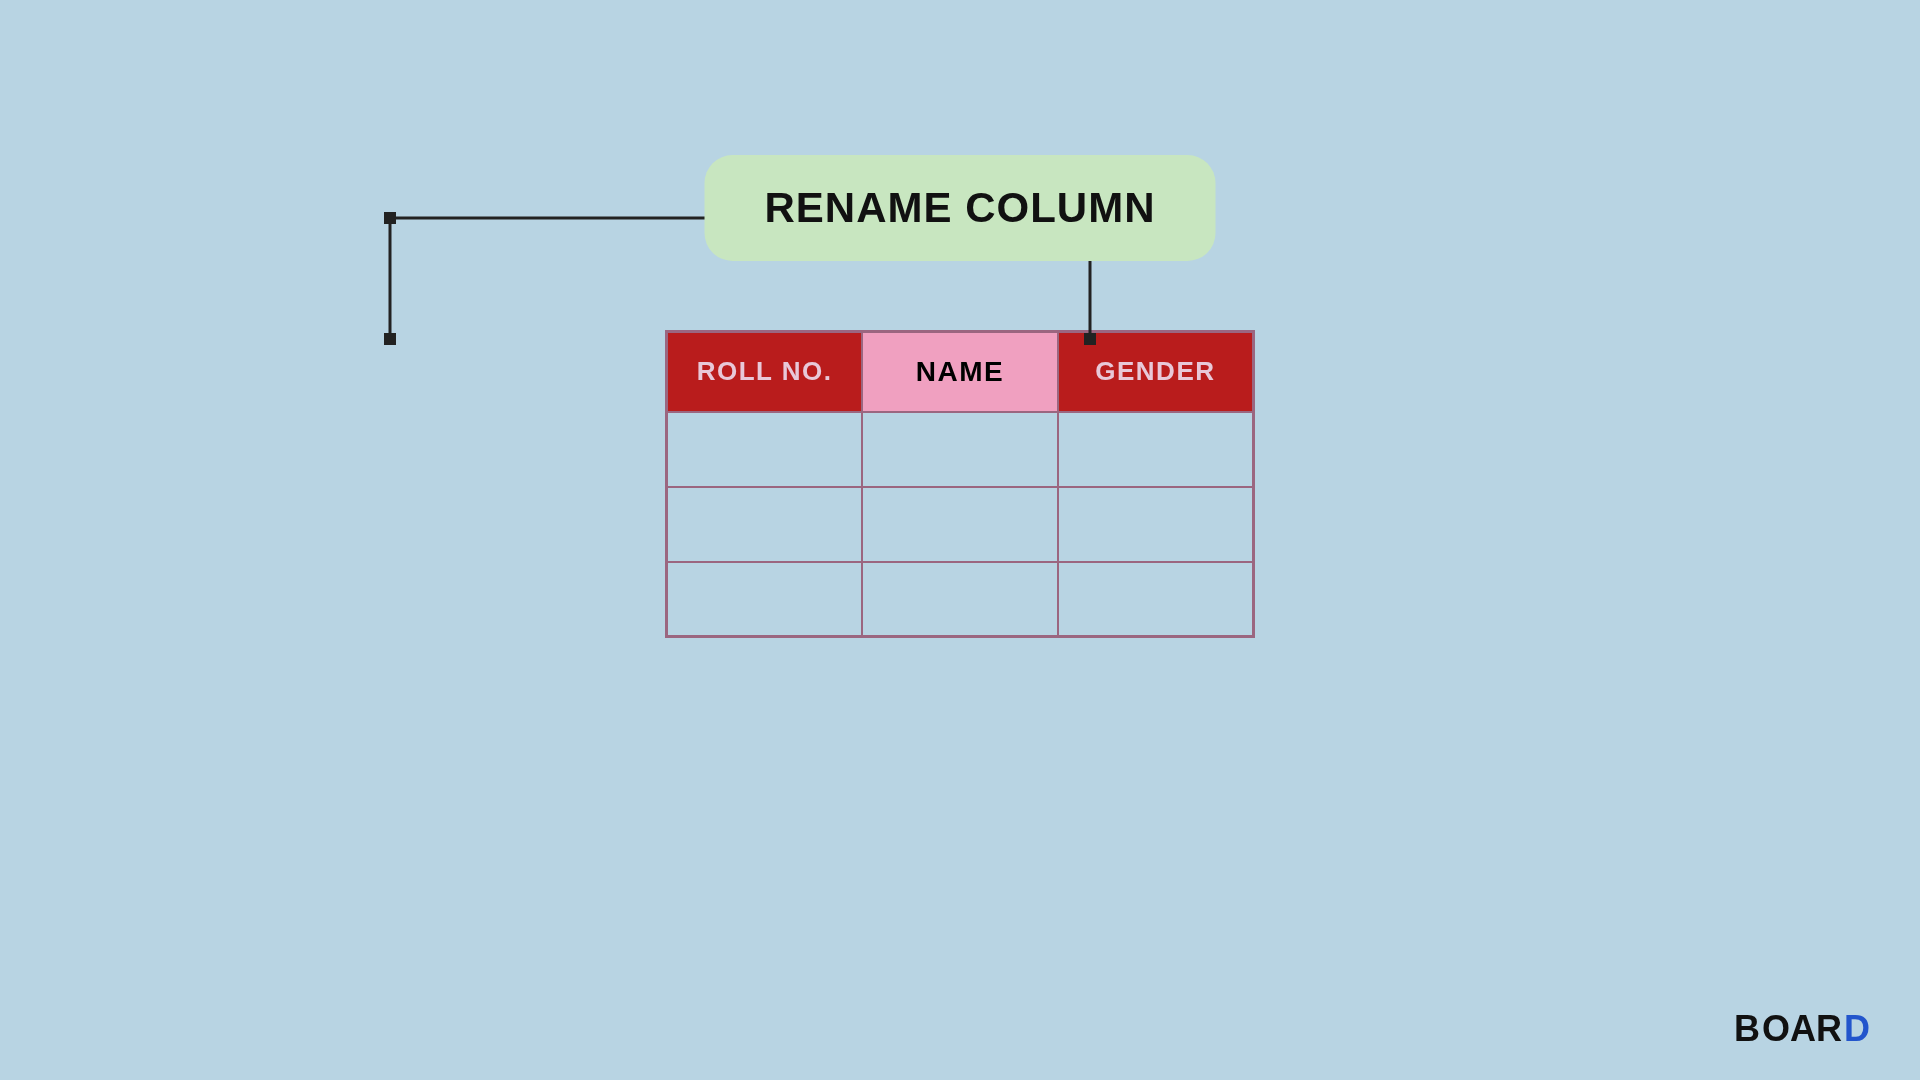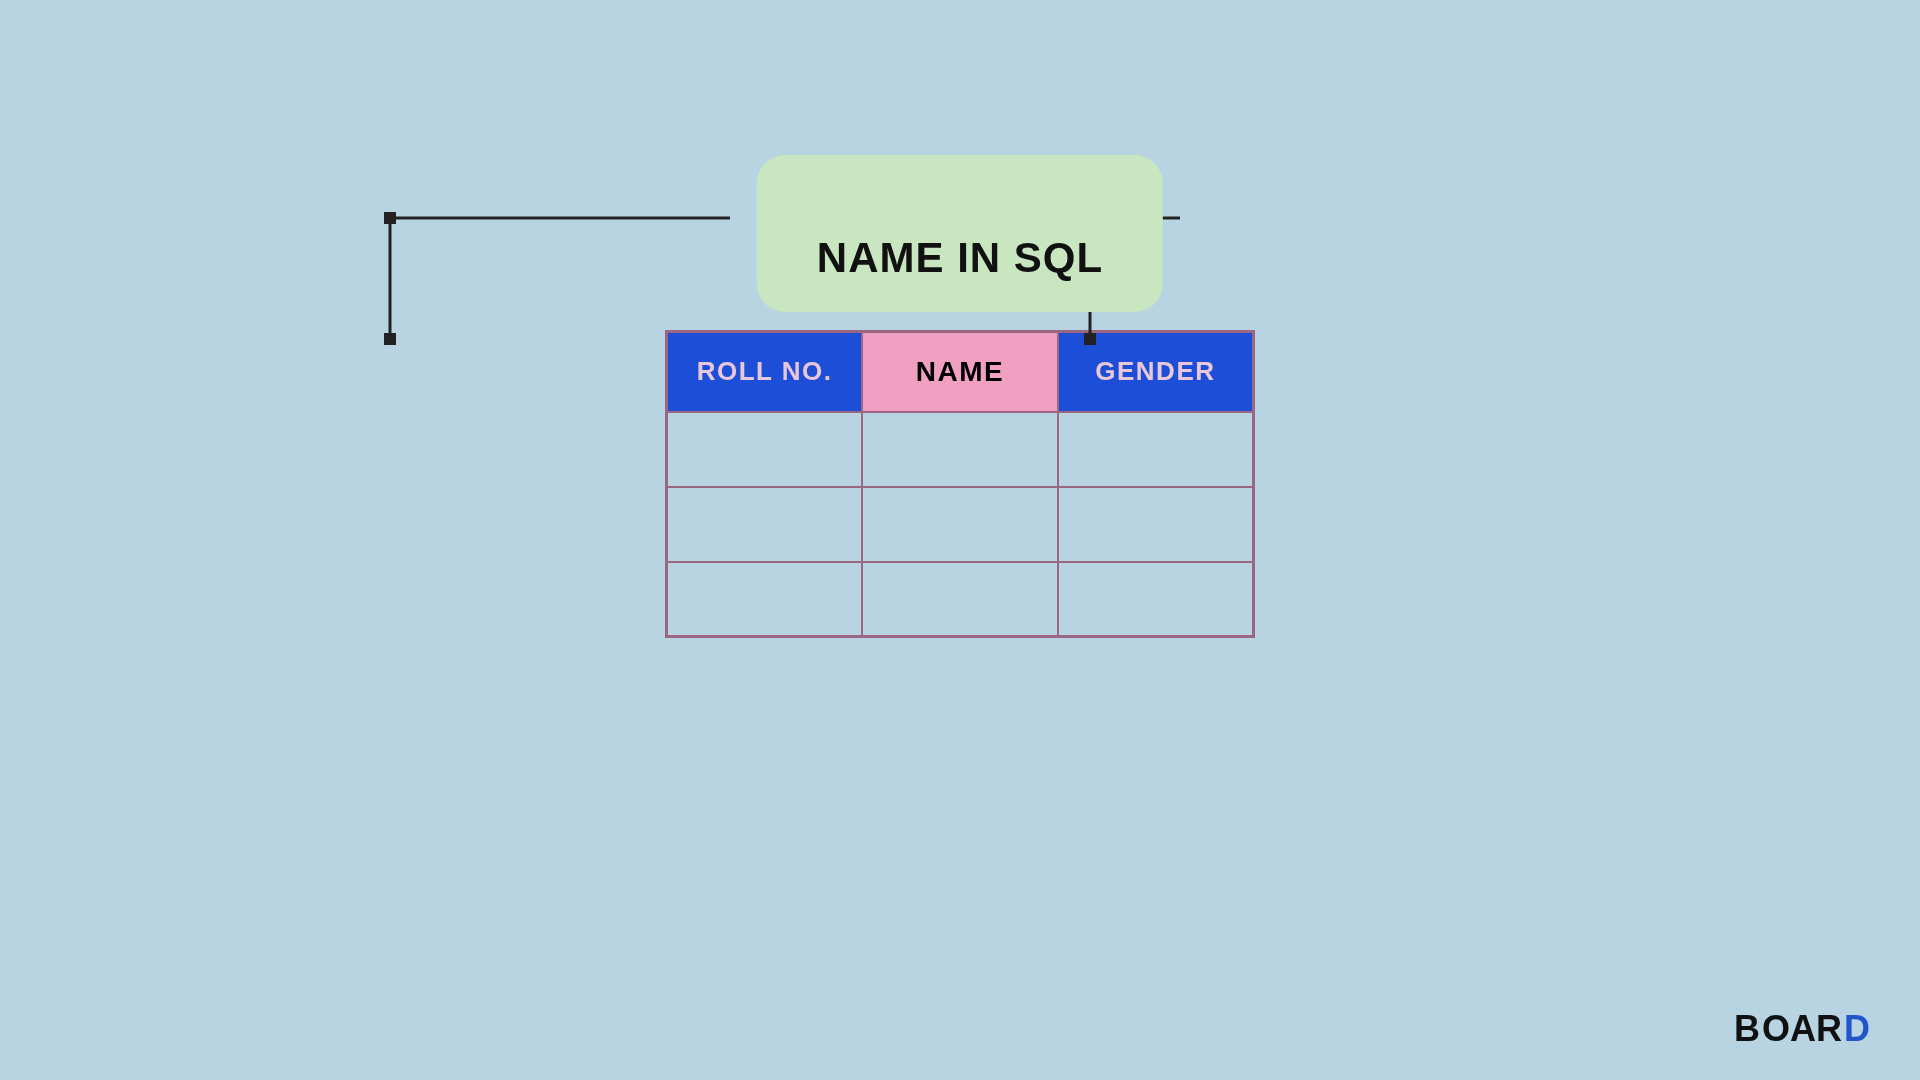--- a/index.html
+++ b/index.html
@@ -81,21 +81,21 @@
 
     .db-table th, .db-table td {
       border: 2px solid #9b6680;
       width: 190px;
       height: 80px;
       text-align: center;
       vertical-align: middle;
     }
 
     .db-table thead th {
-      background-color: #1d4ed8;
+      background-color: #b91c1c;
       color: #e8c8d8;
       font-size: 26px;
       font-weight: 700;
       letter-spacing: 1.5px;
       text-transform: uppercase;
       height: 80px;
     }
 
     .db-table thead th.highlighted {
       background-color: #f0a0c0;
@@ -141,22 +141,21 @@
       font-family: 'Arial Black', Arial, sans-serif;
     }
   </style>
 </head>
 <body>
 
 <div class="main-container">
 
   <div class="title-bubble">
     <div class="title-text">
-      <br>
-      <span>NAME IN SQL</span>
+      <span>RENAME COLUMN</span><br>
     </div>
   </div>
 
   <svg class="connector-svg">
 
     <line x1="390" y1="218" x2="730" y2="218" stroke="#222" stroke-width="3"></line>
 
     <line x1="390" y1="218" x2="390" y2="340" stroke="#222" stroke-width="3"></line>
 
     <line x1="1090" y1="218" x2="1090" y2="340" stroke="#222" stroke-width="3"></line>

